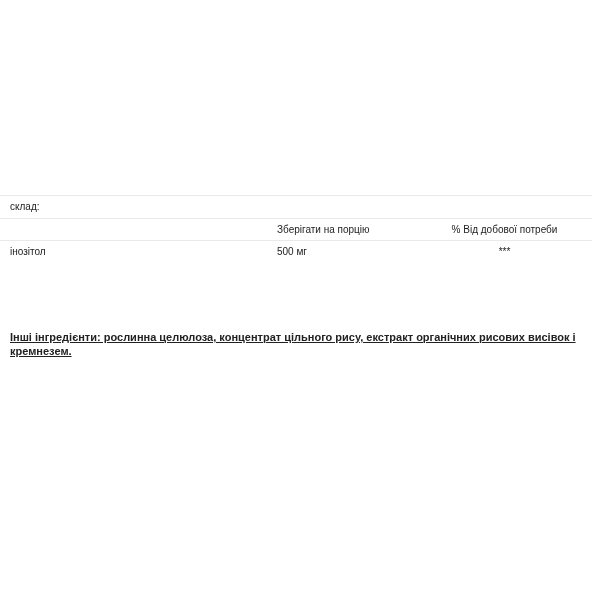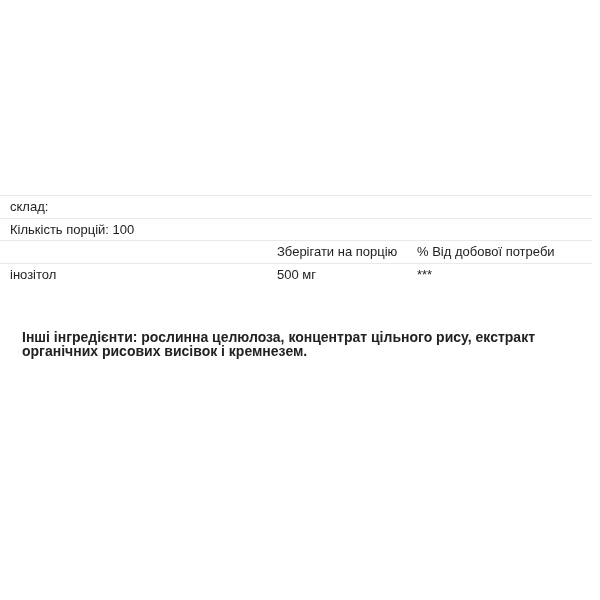--- a/index.html
+++ b/index.html
@@ -37,55 +37,56 @@
     table-layout: fixed;
   }
 
   .facts-table tr {
     border-top: 1px solid #e9e9e9;
   }
 
   .facts-table td {
     padding: 0;
     vertical-align: middle;
-    font-size: 13px;
+    font-size: 10px;
     line-height: 13px;
     height: 21.5px;
     color: #222222;
     font-weight: 400;
     white-space: nowrap;
   }
 
   .col-name   { width: 277px; padding-left: 10px !important; box-sizing: border-box; }
   .col-amount { width: 140px; }
-  .col-dv     { width: 175px; }
+  .col-dv     { width: 175px; text-align: center; }
 
   .facts-table tr.row-note td {
     font-weight: 700;
     padding-top: 1px;
   }
 
   .facts-table tr.row-note {
     border-bottom: 1px solid #e9e9e9;
   }
 
   
   .notes {
     position: absolute;
     left: 10px;
     top: 330px;
     width: 578px;
   }
 
   .note {
-    font-size: 14px;
+    font-size: 11px;
     line-height: 14px;
     font-weight: 700;
     color: #222222;
-    margin: 0 0 10px 12px;
+    margin: 0 0 10px 0;
+    text-decoration: underline;
   }
 
   .note.note-warning {
     margin-bottom: 0;
   }
 </style>
 </head>
 <body>
 
 <div class="page">
@@ -94,25 +95,20 @@
     <table class="facts-table">
       <tbody>
 
         <tr class="row-heading">
           <td class="col-name">склад:</td>
           <td class="col-amount"></td>
           <td class="col-dv"></td>
         </tr>
 
 
-        <tr class="row-servings">
-          <td class="col-name">Кількість порцій: 100</td>
-          <td class="col-amount"></td>
-          <td class="col-dv"></td>
-        </tr>
 
         <tr class="row-columns">
           <td class="col-name"></td>
           <td class="col-amount">Зберігати на порцію</td>
           <td class="col-dv">% Від добової потреби</td>
         </tr>
 
         <tr class="row-ingredient">
           <td class="col-name">інозітол</td>
           <td class="col-amount">500 мг</td>

